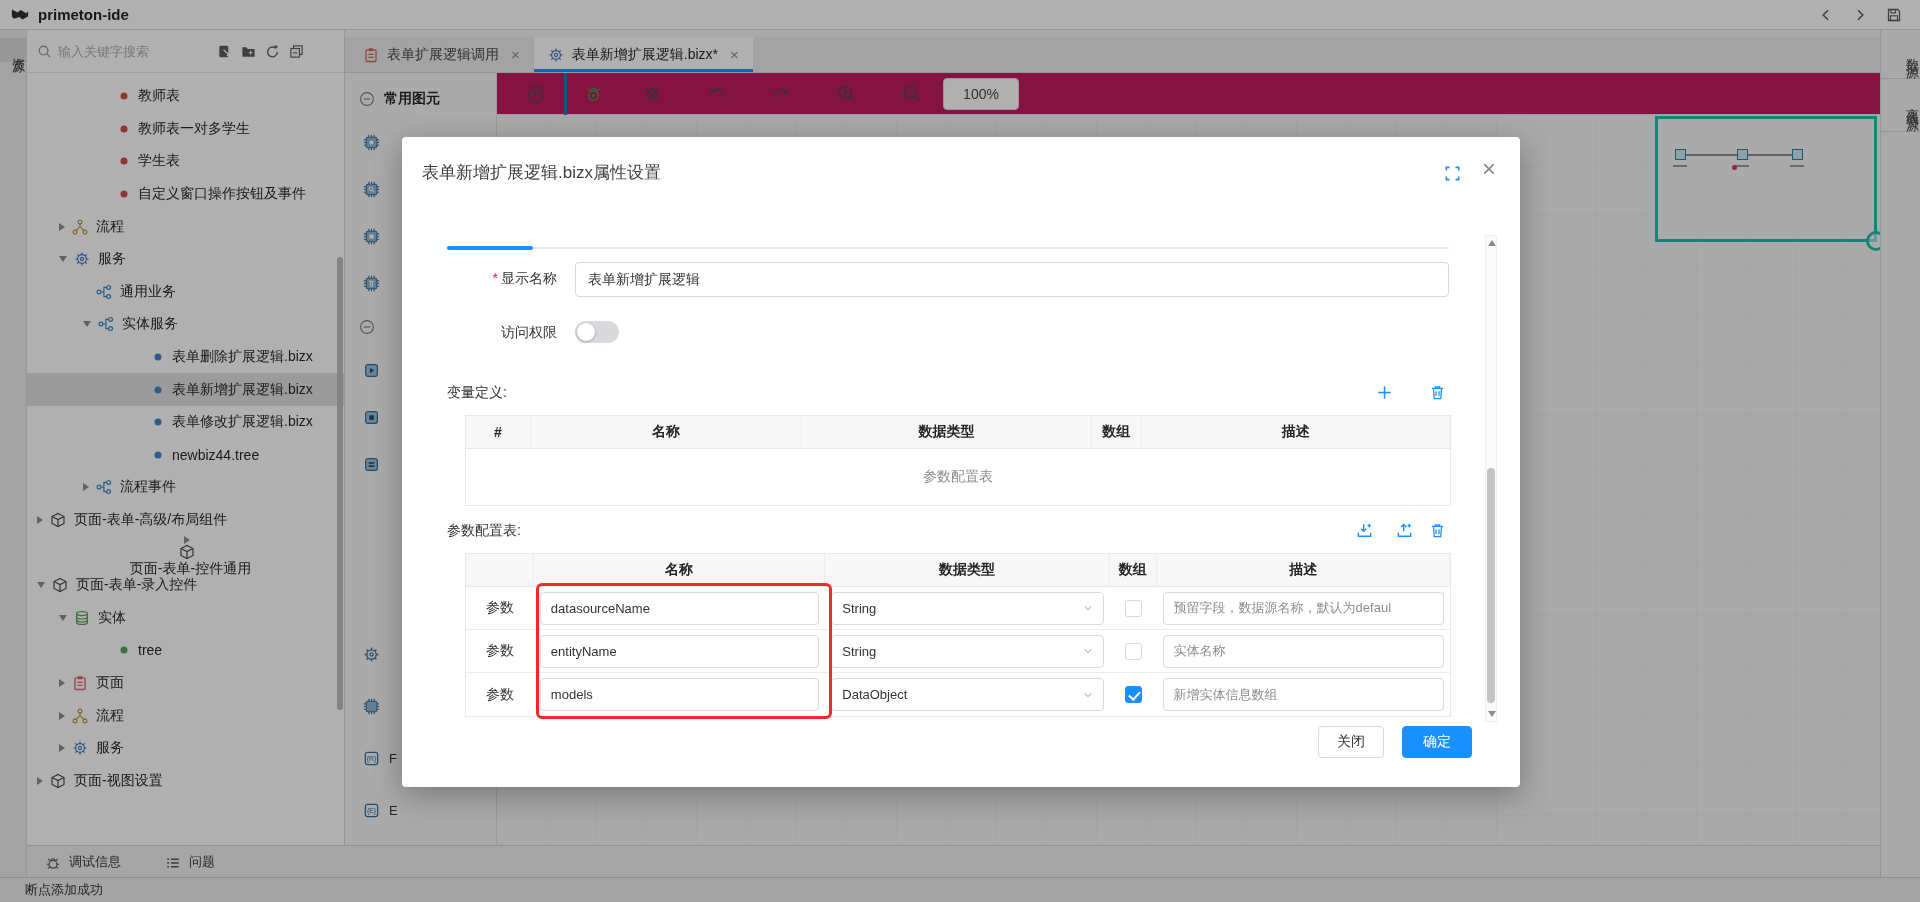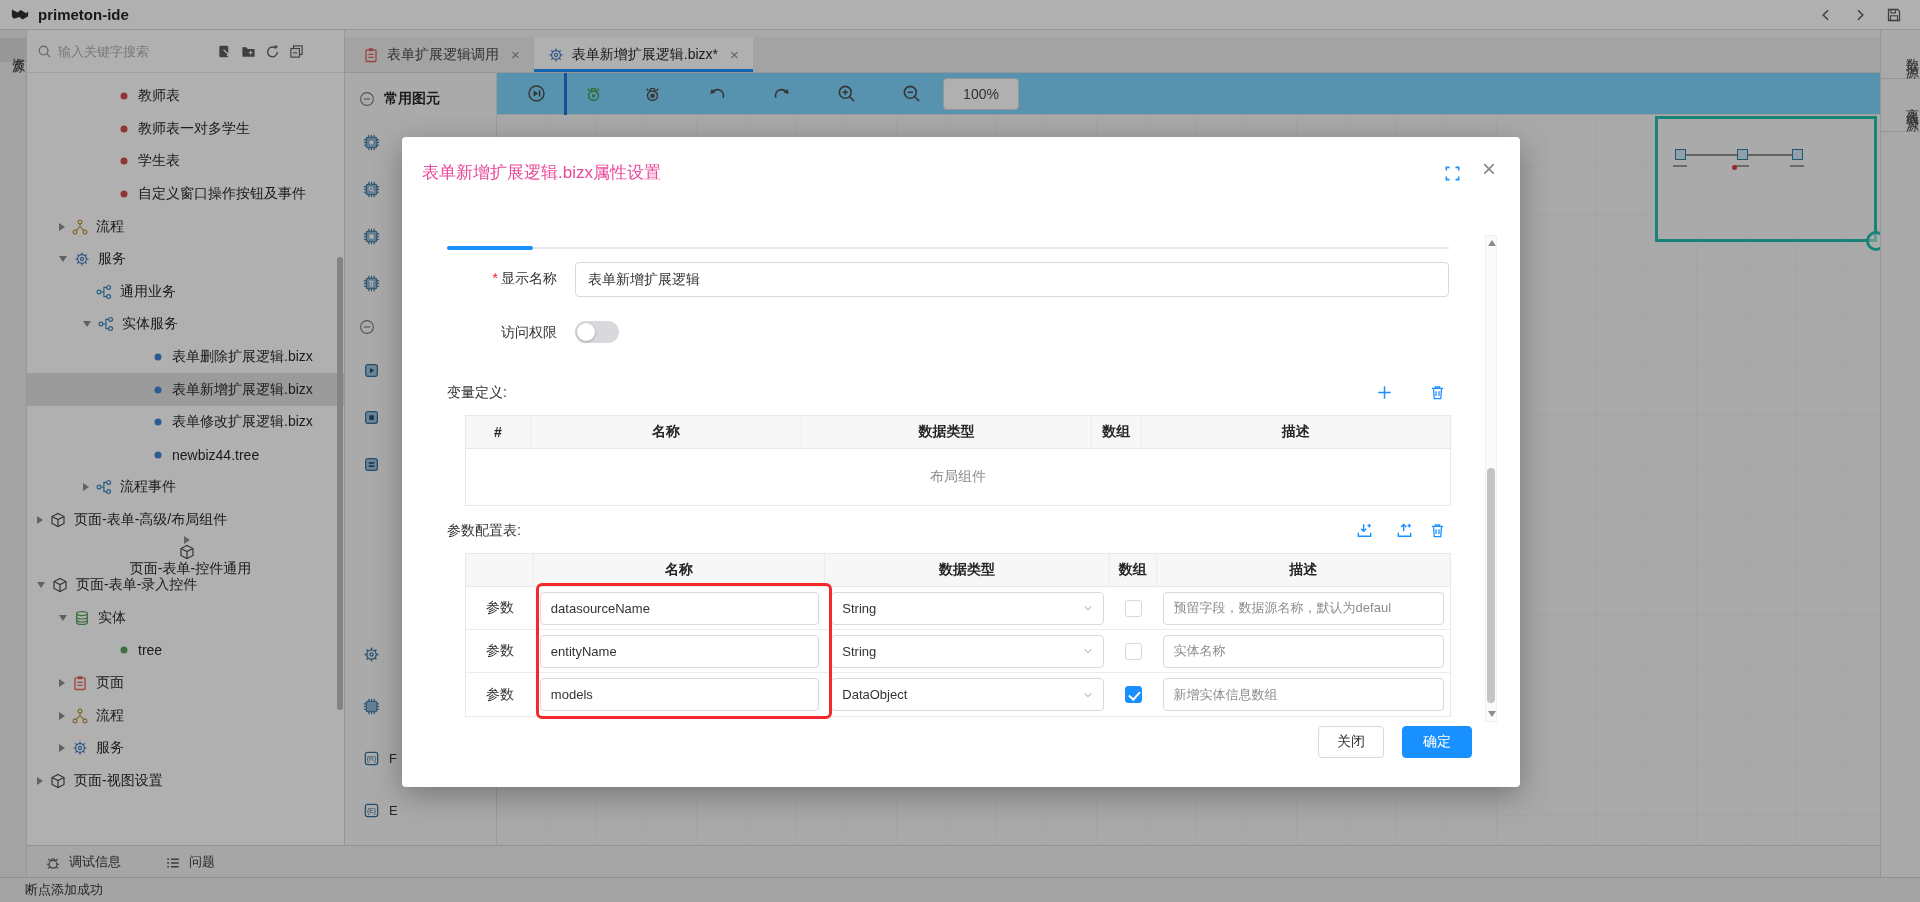--- a/index.html
+++ b/index.html
@@ -51,21 +51,21 @@
   .tab.active::after { content:""; position:absolute; left:0; right:0; bottom:0; height:3px; background:#1890ff; }
 
   #palette { position:absolute; left:0; top:43px; width:152px; height:802px; background:#f7f7f7; border-right:1px solid #e0e0e0; padding-top:6px; overflow:hidden; }
   .pal-header { height:40px; display:flex; align-items:center; padding-left:14px; gap:9px; font-weight:700; font-size:14px; color:#262626; }
   .pal-header .pic { width:16px; height:16px; color:#777; cursor:pointer; }
   .pal-item { height:47px; display:flex; align-items:center; padding-left:18px; gap:9px; font-size:13px; color:#333; cursor:pointer; }
   .pal-item.tall { height:52px; }
   .pal-item .pic { width:17px; height:17px; color:#336e99; }
   .pal-spacer { height:140px; }
 
-  #toolbar { position:absolute; left:152px; top:43px; width:1383px; height:42px; background:#7dd3fc; border-bottom:1px solid #e3e3e3; display:flex; align-items:center; }
+  #toolbar { position:absolute; left:152px; top:43px; width:1383px; height:42px; background:#be185d; border-bottom:1px solid #e3e3e3; display:flex; align-items:center; }
   .tbtn { width:19px; height:19px; color:#4a4a4a; cursor:pointer; flex:none; }
   .tdiv { width:3px; height:42px; background:#1876d2; margin:0 17px 0 18px; flex:none; }
   .zoombox { width:76px; height:32px; border:1px solid #d9d9d9; border-radius:4px; background:#fff; display:flex; align-items:center; justify-content:center; font-size:14px; color:#444; margin-left:22px; cursor:pointer; }
 
   #canvas { position:absolute; left:152px; top:86px; width:1383px; height:759px; background:#f5f5f5;
     background-image:linear-gradient(transparent 49px, rgba(0,0,0,.05) 50px), linear-gradient(90deg, transparent 49px, rgba(0,0,0,.05) 50px);
     background-size:50px 50px; }
 
   #minimap { position:absolute; left:1158px; top:0px; width:222px; height:126px; border:3px solid #1fbfae; background:rgba(255,255,255,.25); }
   .mm-line { position:absolute; left:22px; top:35px; width:118px; height:2px; background:#8f8f8f; }
@@ -80,21 +80,21 @@
 
   
   #debugbar { position:absolute; left:27px; top:845px; width:1853px; height:32px; background:#f0f0f0; border-top:1px solid #d5d5d5; display:flex; align-items:center; padding-left:18px; gap:44px; }
   .dbg-item { display:flex; align-items:flex-end; gap:8px; font-size:13px; color:#333; cursor:pointer; }
   .dbg-item .dic { width:16px; height:16px; color:#555; }
   #statusbar { position:absolute; left:0; top:877px; width:1920px; height:25px; background:#ededed; border-top:1px solid #cfcfcf; display:flex; align-items:center; padding-left:25px; font-size:13px; color:#333; }
 
   
   #dim { position:absolute; left:0; top:0; width:1920px; height:902px; background:rgba(10,10,10,.32); z-index:50; }
   #modal { position:absolute; left:402px; top:137px; width:1118px; height:650px; background:#fff; border-radius:4px; box-shadow:0 8px 30px rgba(0,0,0,.3); z-index:100; }
-  .m-title { position:absolute; left:20px; top:24px; font-size:17px; font-weight:500; color:#ec4899; }
+  .m-title { position:absolute; left:20px; top:24px; font-size:17px; font-weight:500; color:#404040; }
   .m-max { position:absolute; left:1042px; top:28px; width:17px; height:17px; color:#1890ff; cursor:pointer; }
   .m-x { position:absolute; left:1080px; top:20px; font-size:24px; color:#8c8c8c; line-height:1; cursor:pointer; }
   .m-tabline { position:absolute; left:45px; top:110px; width:1002px; height:2px; background:#e8e8e8; }
   .m-tabline .seg { position:absolute; left:0; top:-1px; width:86px; height:4px; background:#1890ff; border-radius:2px; }
 
   .m-label { position:absolute; left:0; width:155px; text-align:right; font-size:14px; color:#333; }
   .req { color:#f5222d; margin-right:3px; }
   .m-input1 { position:absolute; left:173px; top:125px; width:874px; height:35px; border:1px solid #d9d9d9; border-radius:4px; padding:0 12px; font-size:14px; color:#333; outline:none; font-family:inherit; }
   .l1 { top:133px; } .l2 { top:187px; }
   .toggle { position:absolute; left:173px; top:184px; width:44px; height:22px; border-radius:11px; background:#d9d9dd; cursor:pointer; }
@@ -729,21 +729,21 @@
         </svg>
       </span>
     <div id="vtable" class="mtable">
       <div class="mt-head">
           <div class="mt-hc" style="width: 65px;">#</div>
           <div class="mt-hc" style="width: 272px;">名称</div>
           <div class="mt-hc" style="width: 290px;">数据类型</div>
           <div class="mt-hc" style="width: 50px;">数组</div>
           <div class="mt-hc" style="width: 309px;">描述</div>
         </div>
-      <div class="mt-empty">布局组件</div>
+      <div class="mt-empty">参数配置表</div>
     </div>
 
     <div class="m-sec sec2">参数配置表:</div>
     <span class="mic mi-import">
         <svg class="svgi" viewBox="0 0 16 16">
           <path d="M2.2 10.2v3.2h11.6v-3.2" fill="none" stroke="currentColor" stroke-width="1.3"></path>
           <path d="M7.2 2.2v6.2M4.8 6.4l2.4 2.4 2.4-2.4" fill="none" stroke="currentColor" stroke-width="1.3"></path>
           <path d="M10.8 3.4h3.4M12.5 1.7v3.4" stroke="currentColor" stroke-width="1.2"></path>
         </svg>
       </span>

